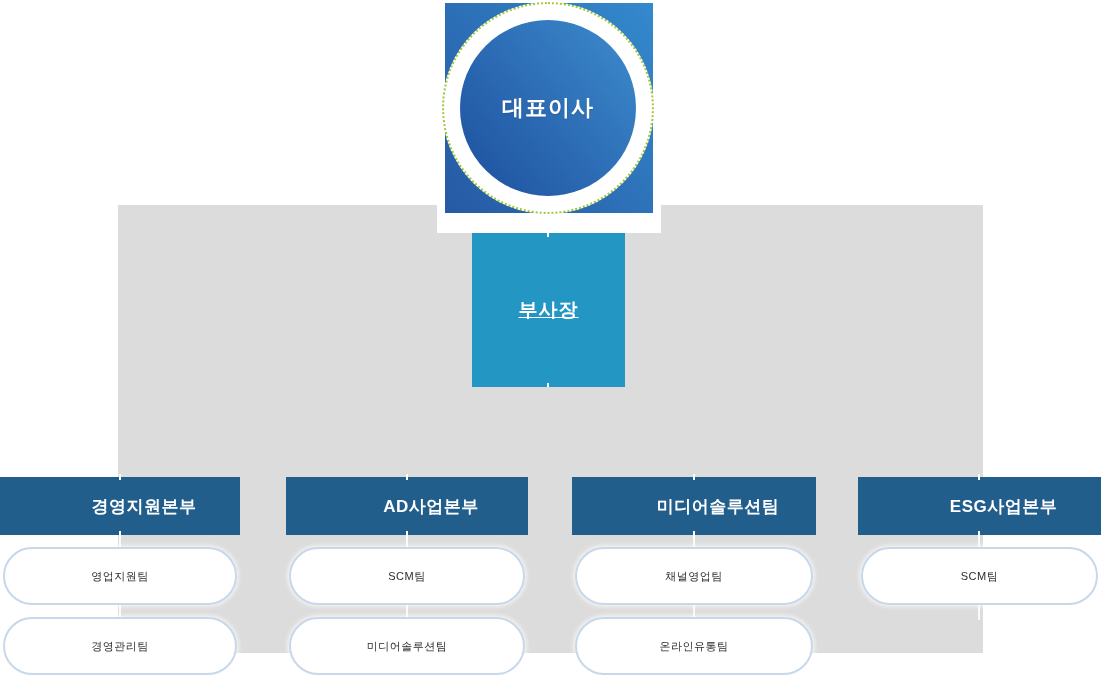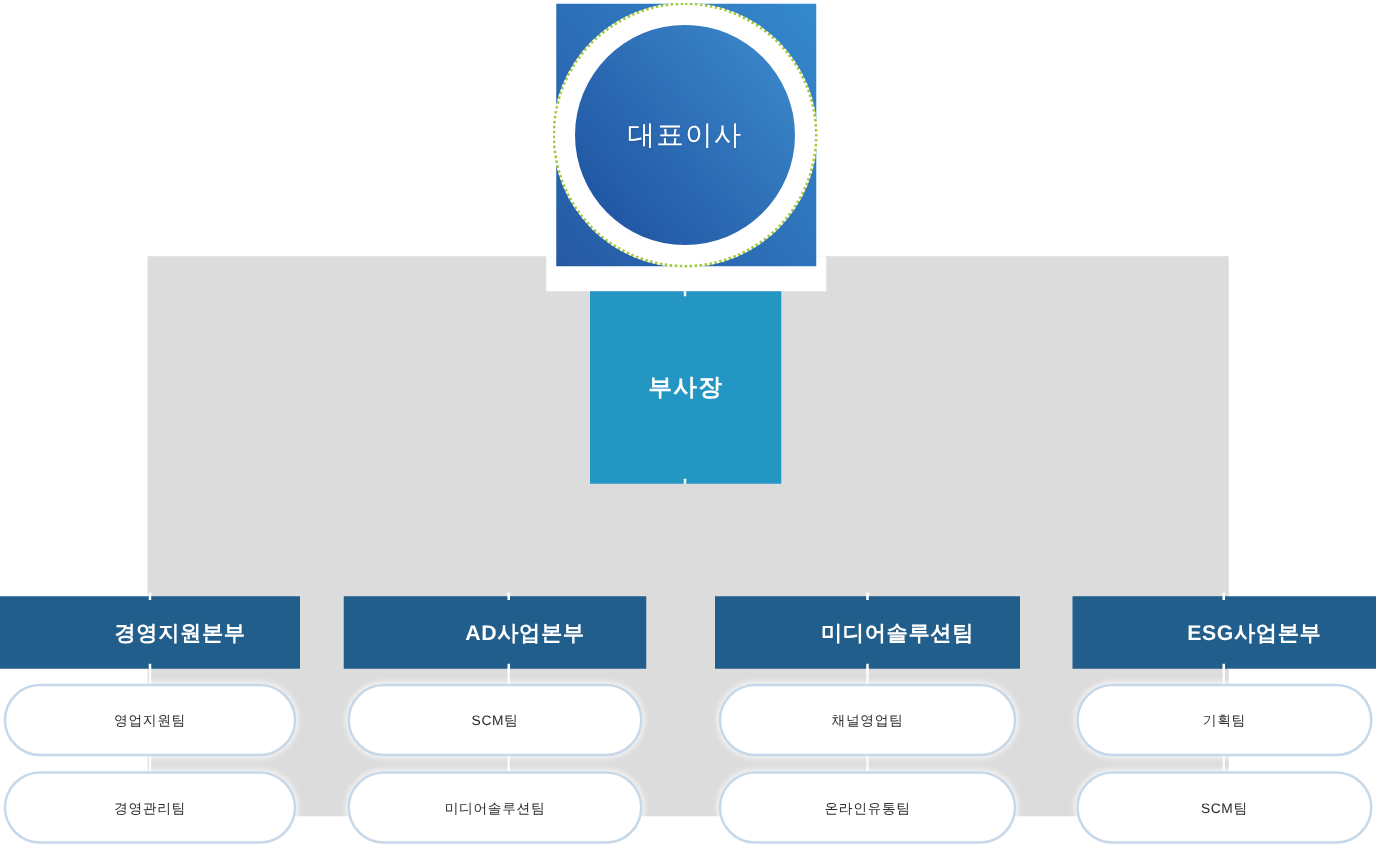--- a/index.html
+++ b/index.html
@@ -43,42 +43,42 @@
     border:2px dotted var(--ring-dashed);
     background:#ffffff;z-index:3;
   }
   .ceo-inner{
     position:absolute;left:460px;top:20px;width:176px;height:176px;
     border-radius:50%;
     background:linear-gradient(50deg,var(--ceo-circle-1),var(--ceo-circle-2));
     display:flex;align-items:center;justify-content:center;z-index:4;
   }
   .ceo-label{
-    color:#ffffff;font-size:22px;font-weight:400;letter-spacing:1px;
+    color:#ffffff;font-size:22px;font-weight:700;letter-spacing:1px;
     text-shadow:0 1px 2px rgba(0,0,0,.15);
   }
   .vp-box{
     position:absolute;left:472px;top:233px;width:153px;height:154px;
     background:var(--vp-bg);
     display:flex;align-items:center;justify-content:center;z-index:3;
   }
-  .vp-label{color:#ffffff;font-size:19px;font-weight:700;letter-spacing:1px;}
+  .vp-label{color:#ffffff;font-size:19px;font-weight:700;letter-spacing:1px;text-decoration:underline;}
   .tick{
     position:absolute;width:2px;background:#ffffff;z-index:6;
   }
   .connector-line{
     position:absolute;width:2px;top:474px;height:146px;
     background:var(--connector);z-index:2;
   }
   .col{
     position:absolute;top:477px;display:flex;flex-direction:column;gap:12px;
     z-index:3;
   }
   .col1{left:0;width:240px;}
-  .col2{left:275px;width:242px;}
+  .col2{left:286px;width:242px;}
   .col3{left:572px;width:244px;}
   .col4{left:858px;width:243px;text-align:center;}
   .div-header{
     height:58px;background:var(--header-bg);
     display:flex;align-items:center;justify-content:center;padding-left:48px;
   }
   .div-header span{
     color:var(--header-text);font-size:17px;font-weight:700;letter-spacing:.5px;
   }
   .pill{
@@ -150,23 +150,20 @@
     <div class="pill">
       <span>온라인유통팀</span>
     </div>
   </div>
 
   <div class="col col4">
     <div class="div-header">
       <span>ESG사업본부</span>
     </div>
     <div class="pill">
-      <span>기획팀</span>
-    </div>
-    <div class="pill">
       <span>SCM팀</span>
     </div>
   </div>
 
   <div class="tick" style="left:119px;top:475px;height:5px;"></div>
   <div class="tick" style="left:119px;top:531px;height:7px;"></div>
   <div class="tick" style="left:406px;top:475px;height:5px;"></div>
   <div class="tick" style="left:406px;top:531px;height:7px;"></div>
   <div class="tick" style="left:693px;top:475px;height:5px;"></div>
   <div class="tick" style="left:693px;top:531px;height:7px;"></div>

